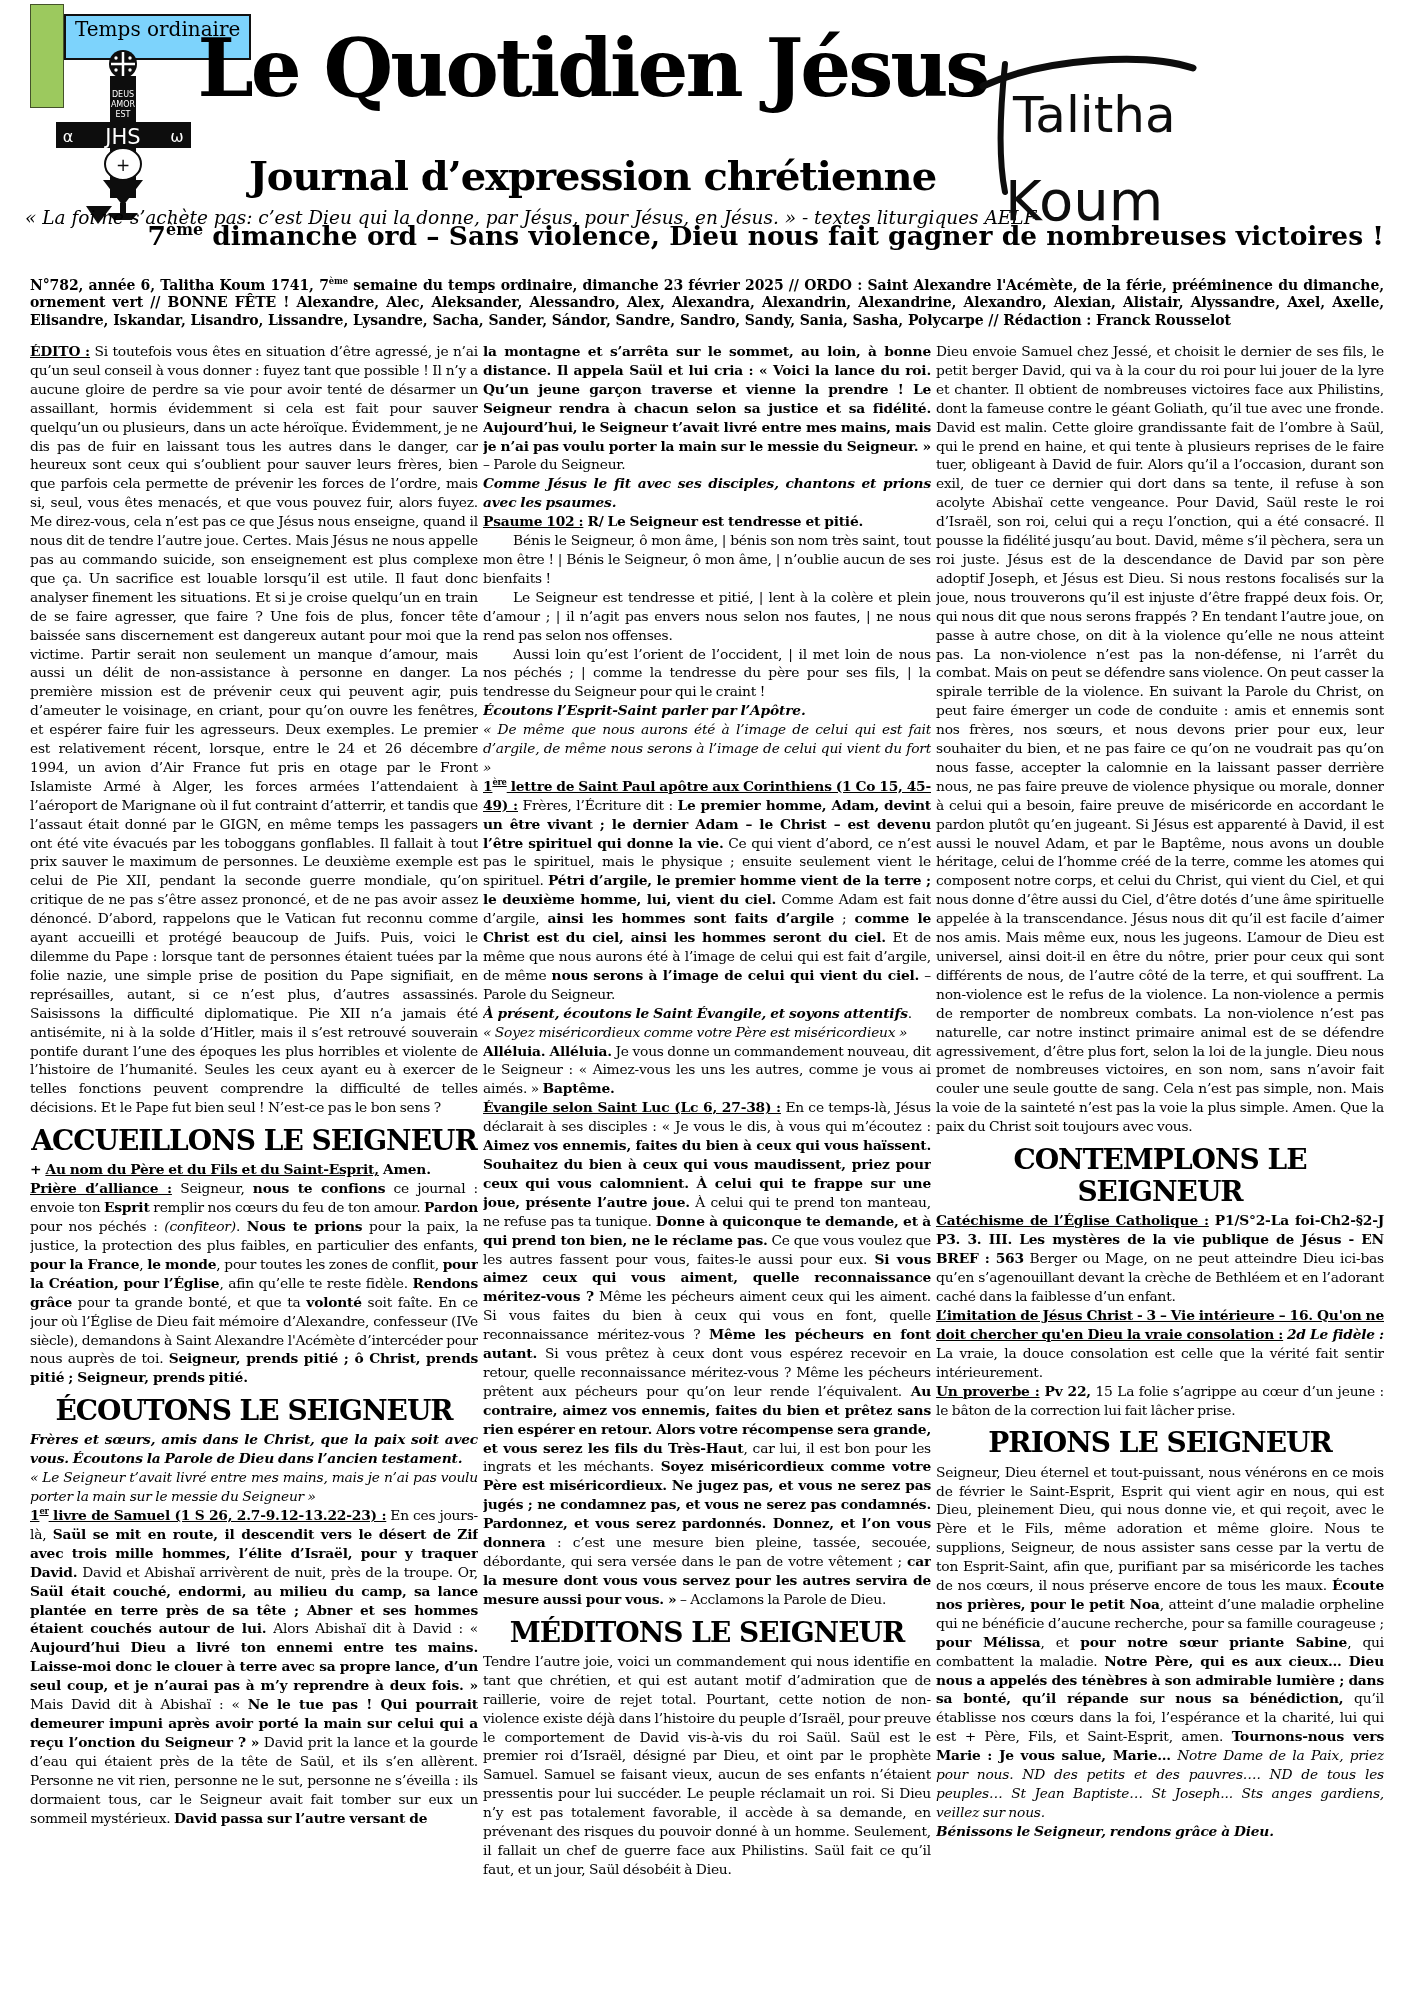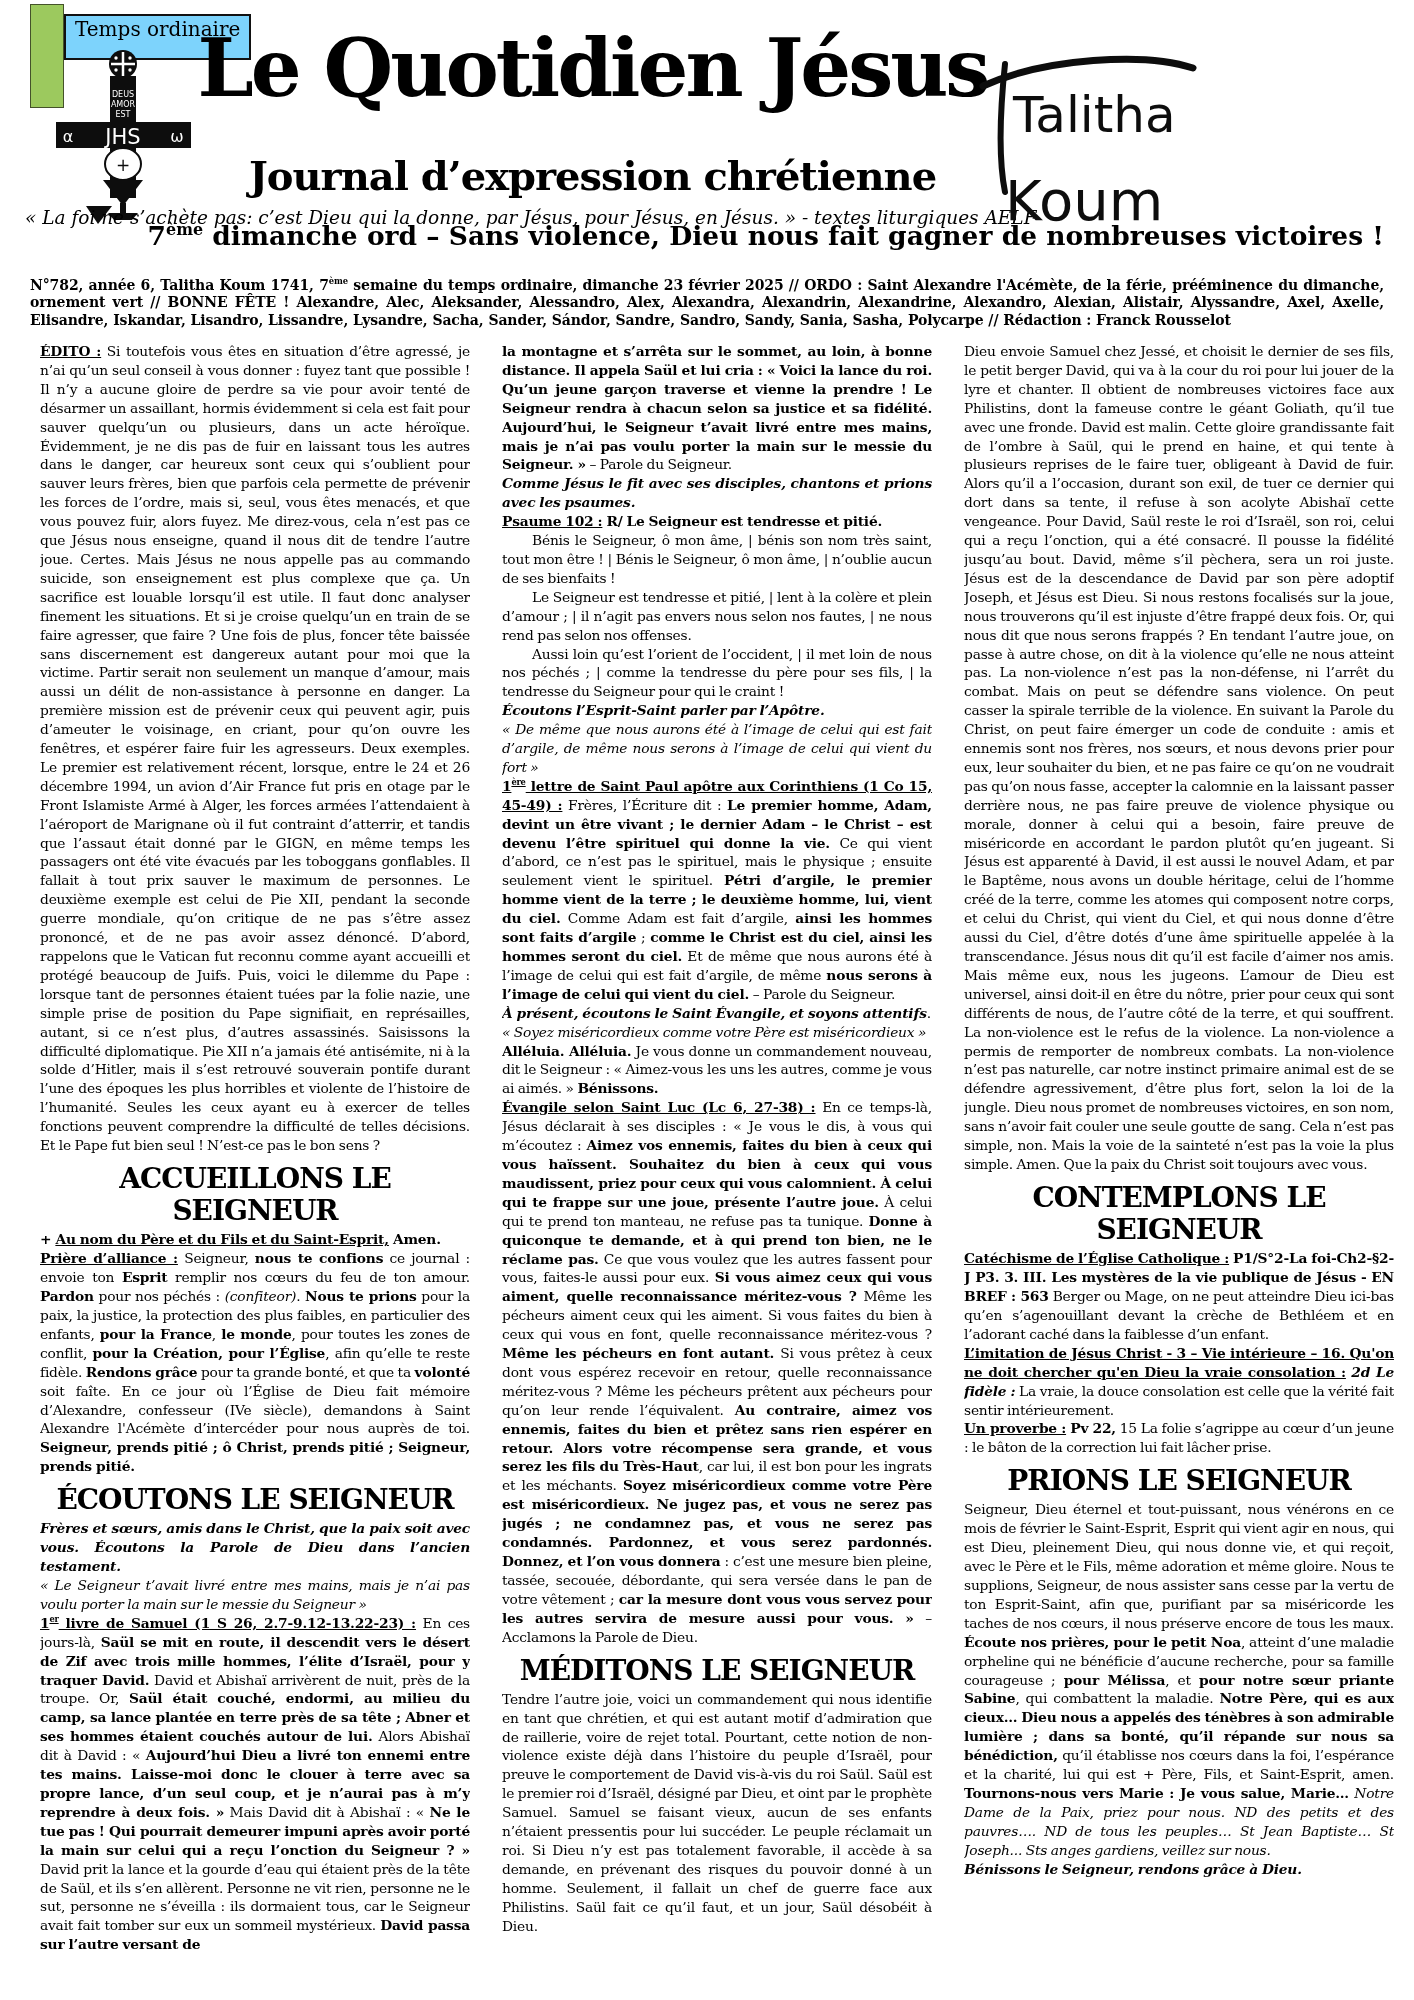--- a/index.html
+++ b/index.html
@@ -20,21 +20,21 @@
     font-weight:700;font-size:40px;letter-spacing:-1px;white-space:nowrap;}
   .paper-motto{position:absolute;left:25px;top:207px;width:1000px;text-align:center;
     font-style:italic;font-size:18.5px;white-space:nowrap;}
   .brand{position:absolute;left:975px;top:40px;width:225px;height:195px;}
   .headline{position:absolute;left:30px;top:220px;width:1354px;text-align:right;
     font-weight:700;font-size:26.5px;white-space:nowrap;}
   .masthead{position:absolute;left:30px;top:277px;width:1354px;
     font-weight:700;font-size:14px;line-height:17.4px;letter-spacing:-0.1px;
     text-align:justify;}
   
-  .cols{position:absolute;left:40px;top:342px;width:1354px;display:flex;gap:32px;}
+  .cols{position:absolute;left:30px;top:342px;width:1354px;display:flex;gap:5px;}
   .col{flex:1;height:1654px;overflow:hidden;
     font-size:13.8px;line-height:18.9px;letter-spacing:-0.2px;word-spacing:-0.6px;
     text-align:justify;}
   .col p.para{margin:0;}
   .col p.indent{text-indent:30px;}
   .sec{font-weight:700;font-size:28px;text-align:center;letter-spacing:-1px;
     word-spacing:0;margin:8px 0 3px;line-height:1.15;}
   .rs-b{font-weight:700;}
   .rs-i{font-style:italic;}
   .rs-u{text-decoration:underline;}
@@ -102,21 +102,21 @@
         <p class="para"><span class="rs-b rs-i">Comme Jésus le fit avec ses disciples, chantons et prions avec les psaumes.</span></p>
         <p class="para"><span class="rs-b rs-u">Psaume 102 :</span><span class="rs-b"> R/ Le Seigneur est tendresse et pitié.</span></p>
         <p class="para indent"><span>Bénis le Seigneur, ô mon âme, | bénis son nom très saint, tout mon être ! | Bénis le Seigneur, ô mon âme, | n’oublie aucun de ses bienfaits !</span></p>
         <p class="para indent"><span>Le Seigneur est tendresse et pitié, | lent à la colère et plein d’amour ; | il n’agit pas envers nous selon nos fautes, | ne nous rend pas selon nos offenses.</span></p>
         <p class="para indent"><span>Aussi loin qu’est l’orient de l’occident, | il met loin de nous nos péchés ; | comme la tendresse du père pour ses fils, | la tendresse du Seigneur pour qui le craint !</span></p>
         <p class="para"><span class="rs-b rs-i">Écoutons l’Esprit-Saint parler par l’Apôtre.</span></p>
         <p class="para"><span class="rs-i">« De même que nous aurons été à l’image de celui qui est fait d’argile, de même nous serons à l’image de celui qui vient du fort »</span></p>
         <p class="para"><span class="rs-b rs-u">1</span><span class="rs-b rs-u rs-s">ère</span><span class="rs-b rs-u"> lettre de Saint Paul apôtre aux Corinthiens (1 Co 15, 45-49) :</span><span> Frères, l’Écriture dit : </span><span class="rs-b">Le premier homme, Adam, devint un être vivant ; le dernier Adam – le Christ – est devenu l’être spirituel qui donne la vie.</span><span> Ce qui vient d’abord, ce n’est pas le spirituel, mais le physique ; ensuite seulement vient le spirituel. </span><span class="rs-b">Pétri d’argile, le premier homme vient de la terre ; le deuxième homme, lui, vient du ciel.</span><span> Comme Adam est fait d’argile, </span><span class="rs-b">ainsi les hommes sont faits d’argile</span><span> ; </span><span class="rs-b">comme le Christ est du ciel, ainsi les hommes seront du ciel.</span><span> Et de même que nous aurons été à l’image de celui qui est fait d’argile, de même </span><span class="rs-b">nous serons à l’image de celui qui vient du ciel.</span><span> – Parole du Seigneur.</span></p>
         <p class="para"><span class="rs-b rs-i">À présent, écoutons le Saint Évangile, et soyons attentifs</span><span>.</span></p>
         <p class="para"><span class="rs-i">« Soyez miséricordieux comme votre Père est miséricordieux »</span></p>
-        <p class="para"><span class="rs-b">Alléluia. Alléluia.</span><span> Je vous donne un commandement nouveau, dit le Seigneur : « Aimez-vous les uns les autres, comme je vous ai aimés. » </span><span class="rs-b">Bénissons.</span></p>
+        <p class="para"><span class="rs-b">Alléluia. Alléluia.</span><span> Je vous donne un commandement nouveau, dit le Seigneur : « Aimez-vous les uns les autres, comme je vous ai aimés. » </span><span class="rs-b">Baptême.</span></p>
         <p class="para"><span class="rs-b rs-u">Évangile selon Saint Luc (Lc 6, 27-38) :</span><span> En ce temps-là, Jésus déclarait à ses disciples : « Je vous le dis, à vous qui m’écoutez : </span><span class="rs-b">Aimez vos ennemis, faites du bien à ceux qui vous haïssent. Souhaitez du bien à ceux qui vous maudissent, priez pour ceux qui vous calomnient. À celui qui te frappe sur une joue, présente l’autre joue.</span><span> À celui qui te prend ton manteau, ne refuse pas ta tunique. </span><span class="rs-b">Donne à quiconque te demande, et à qui prend ton bien, ne le réclame pas.</span><span> Ce que vous voulez que les autres fassent pour vous, faites-le aussi pour eux. </span><span class="rs-b">Si vous aimez ceux qui vous aiment, quelle reconnaissance méritez-vous ?</span><span> Même les pécheurs aiment ceux qui les aiment. Si vous faites du bien à ceux qui vous en font, quelle reconnaissance méritez-vous ? </span><span class="rs-b">Même les pécheurs en font autant.</span><span> Si vous prêtez à ceux dont vous espérez recevoir en retour, quelle reconnaissance méritez-vous ? Même les pécheurs prêtent aux pécheurs pour qu’on leur rende l’équivalent. </span><span class="rs-b">Au contraire, aimez vos ennemis, faites du bien et prêtez sans rien espérer en retour. Alors votre récompense sera grande, et vous serez les fils du Très-Haut</span><span>, car lui, il est bon pour les ingrats et les méchants. </span><span class="rs-b">Soyez miséricordieux comme votre Père est miséricordieux. Ne jugez pas, et vous ne serez pas jugés ; ne condamnez pas, et vous ne serez pas condamnés. Pardonnez, et vous serez pardonnés. Donnez, et l’on vous donnera</span><span> : c’est une mesure bien pleine, tassée, secouée, débordante, qui sera versée dans le pan de votre vêtement ; </span><span class="rs-b">car la mesure dont vous vous servez pour les autres servira de mesure aussi pour vous. »</span><span> – Acclamons la Parole de Dieu.</span></p>
         <div class="sec">MÉDITONS LE SEIGNEUR</div>
         <p class="para"><span>Tendre l’autre joie, voici un commandement qui nous identifie en tant que chrétien, et qui est autant motif d’admiration que de raillerie, voire de rejet total. Pourtant, cette notion de non-violence existe déjà dans l’histoire du peuple d’Israël, pour preuve le comportement de David vis-à-vis du roi Saül. Saül est le premier roi d’Israël, désigné par Dieu, et oint par le prophète Samuel. Samuel se faisant vieux, aucun de ses enfants n’étaient pressentis pour lui succéder. Le peuple réclamait un roi. Si Dieu n’y est pas totalement favorable, il accède à sa demande, en prévenant des risques du pouvoir donné à un homme. Seulement, il fallait un chef de guerre face aux Philistins. Saül fait ce qu’il faut, et un jour, Saül désobéit à Dieu.</span></p>
       </div>
     <div class="col">
         <p class="para"><span>Dieu envoie Samuel chez Jessé, et choisit le dernier de ses fils, le petit berger David, qui va à la cour du roi pour lui jouer de la lyre et chanter. Il obtient de nombreuses victoires face aux Philistins, dont la fameuse contre le géant Goliath, qu’il tue avec une fronde. David est malin. Cette gloire grandissante fait de l’ombre à Saül, qui le prend en haine, et qui tente à plusieurs reprises de le faire tuer, obligeant à David de fuir. Alors qu’il a l’occasion, durant son exil, de tuer ce dernier qui dort dans sa tente, il refuse à son acolyte Abishaï cette vengeance. Pour David, Saül reste le roi d’Israël, son roi, celui qui a reçu l’onction, qui a été consacré. Il pousse la fidélité jusqu’au bout. David, même s’il pèchera, sera un roi juste. Jésus est de la descendance de David par son père adoptif Joseph, et Jésus est Dieu. Si nous restons focalisés sur la joue, nous trouverons qu’il est injuste d’être frappé deux fois. Or, qui nous dit que nous serons frappés ? En tendant l’autre joue, on passe à autre chose, on dit à la violence qu’elle ne nous atteint pas. La non-violence n’est pas la non-défense, ni l’arrêt du combat. Mais on peut se défendre sans violence. On peut casser la spirale terrible de la violence. En suivant la Parole du Christ, on peut faire émerger un code de conduite : amis et ennemis sont nos frères, nos sœurs, et nous devons prier pour eux, leur souhaiter du bien, et ne pas faire ce qu’on ne voudrait pas qu’on nous fasse, accepter la calomnie en la laissant passer derrière nous, ne pas faire preuve de violence physique ou morale, donner à celui qui a besoin, faire preuve de miséricorde en accordant le pardon plutôt qu’en jugeant. Si Jésus est apparenté à David, il est aussi le nouvel Adam, et par le Baptême, nous avons un double héritage, celui de l’homme créé de la terre, comme les atomes qui composent notre corps, et celui du Christ, qui vient du Ciel, et qui nous donne d’être aussi du Ciel, d’être dotés d’une âme spirituelle appelée à la transcendance. Jésus nous dit qu’il est facile d’aimer nos amis. Mais même eux, nous les jugeons. L’amour de Dieu est universel, ainsi doit-il en être du nôtre, prier pour ceux qui sont différents de nous, de l’autre côté de la terre, et qui souffrent. La non-violence est le refus de la violence. La non-violence a permis de remporter de nombreux combats. La non-violence n’est pas naturelle, car notre instinct primaire animal est de se défendre agressivement, d’être plus fort, selon la loi de la jungle. Dieu nous promet de nombreuses victoires, en son nom, sans n’avoir fait couler une seule goutte de sang. Cela n’est pas simple, non. Mais la voie de la sainteté n’est pas la voie la plus simple. Amen. Que la paix du Christ soit toujours avec vous.</span></p>
         <div class="sec">CONTEMPLONS LE SEIGNEUR</div>
         <p class="para"><span class="rs-b rs-u">Catéchisme de l’Église Catholique :</span><span class="rs-b"> P1/S°2-La foi-Ch2-§2-J P3. 3. III. Les mystères de la vie publique de Jésus - EN BREF : 563</span><span> Berger ou Mage, on ne peut atteindre Dieu ici-bas qu’en s’agenouillant devant la crèche de Bethléem et en l’adorant caché dans la faiblesse d’un enfant.</span></p>
         <p class="para"><span class="rs-b rs-u">L’imitation de Jésus Christ - 3 – Vie intérieure – 16. Qu'on ne doit chercher qu'en Dieu la vraie consolation :</span><span> </span><span class="rs-b rs-i">2d Le fidèle :</span><span> La vraie, la douce consolation est celle que la vérité fait sentir intérieurement.</span></p>
         <p class="para"><span class="rs-b rs-u">Un proverbe :</span><span class="rs-b"> Pv 22,</span><span> 15 La folie s’agrippe au cœur d’un jeune : le bâton de la correction lui fait lâcher prise.</span></p>

